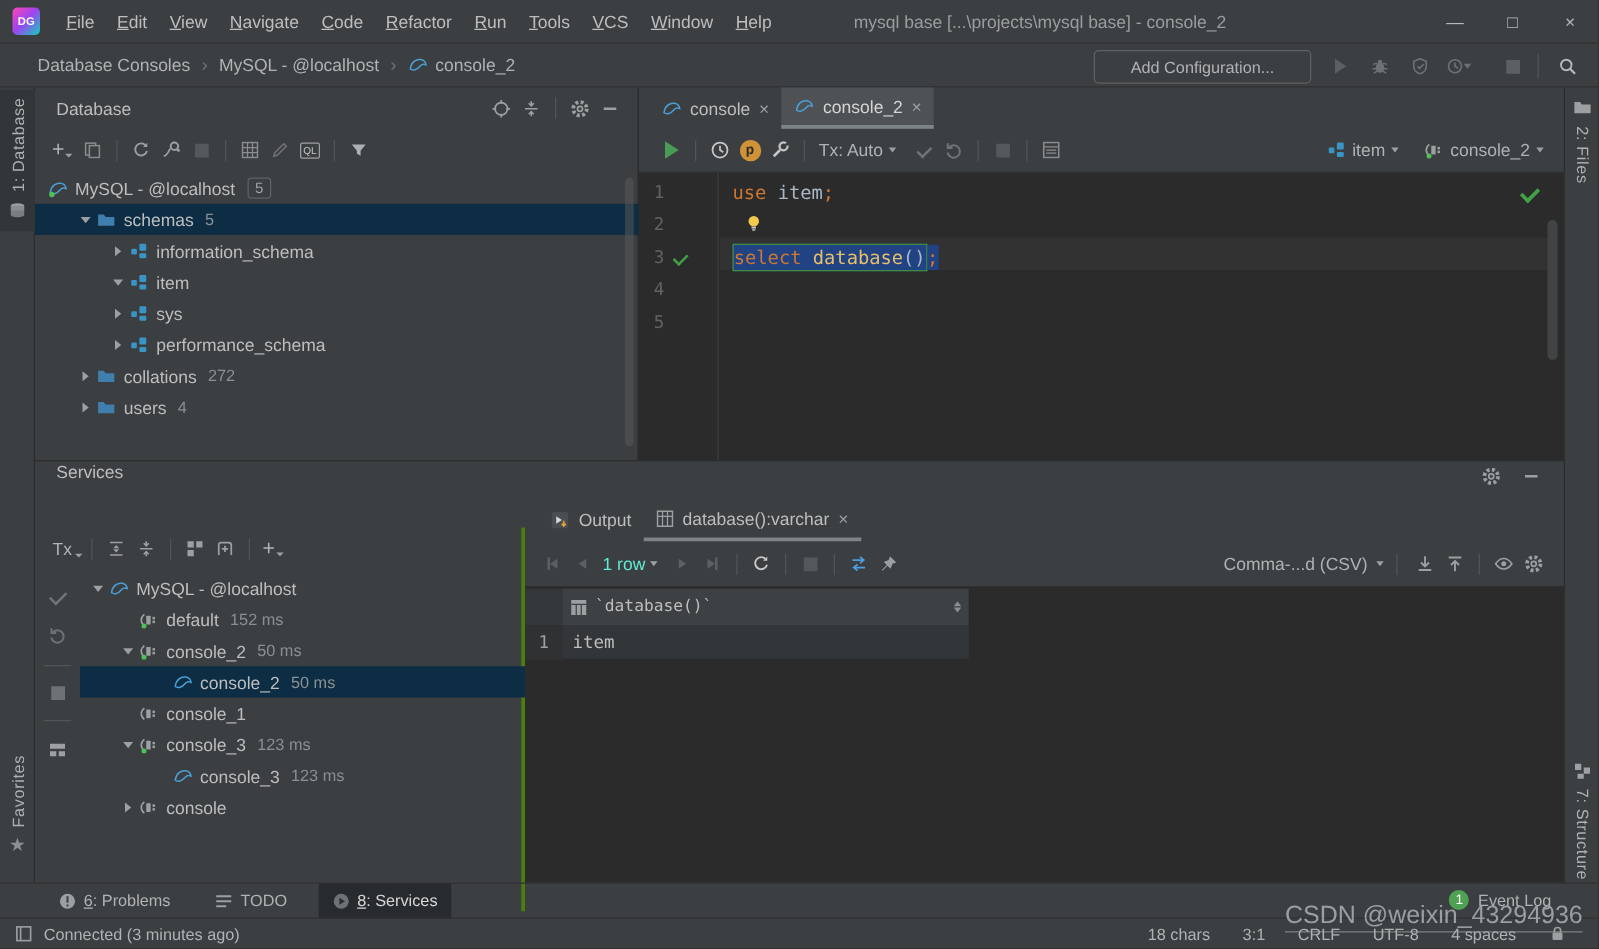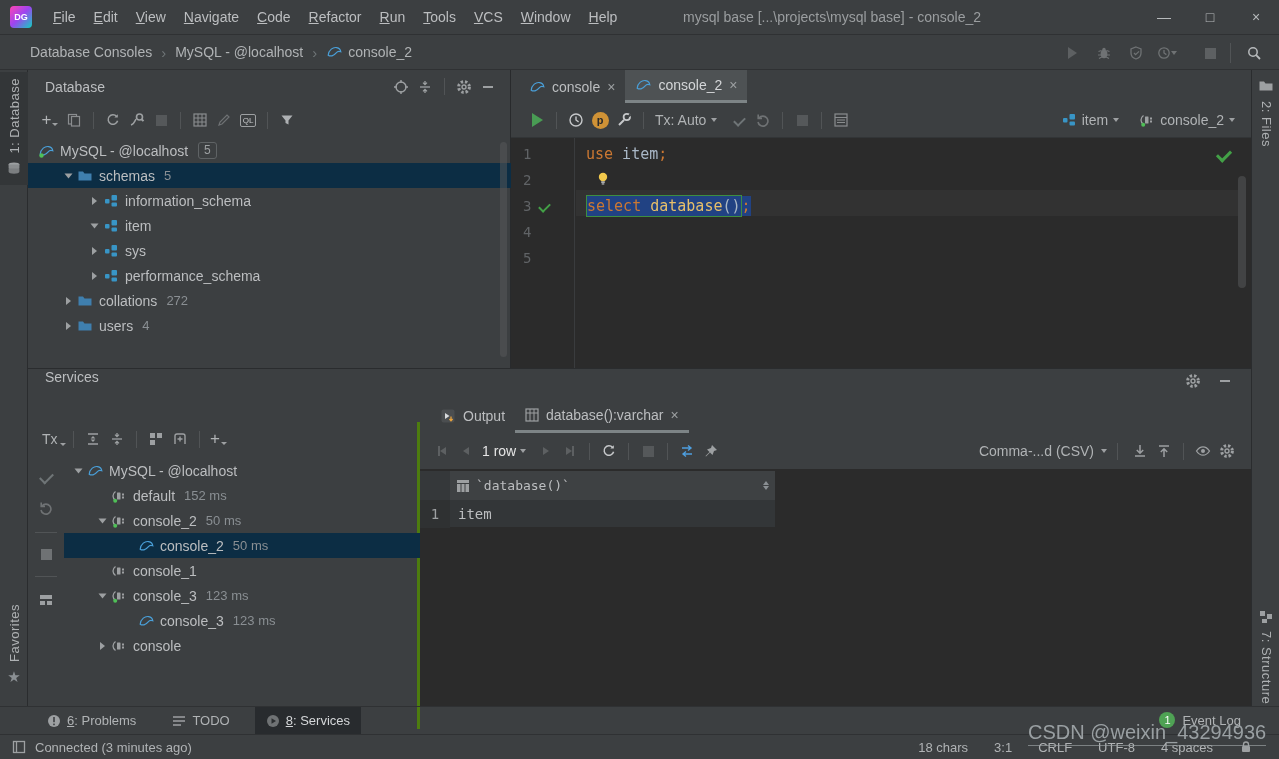--- a/index.html
+++ b/index.html
@@ -148,20 +148,21 @@
   <div class="abs navbar">
     <span style="margin-left:30px" class="crumb">Database Consoles</span>
     <span class="crumb-sep">›</span>
     <span class="crumb">MySQL - @localhost</span>
     <span class="crumb-sep">›</span>
     <svg class="i16" style="margin-right:6px" viewBox="0 0 16 16">
         <path d="M2.2 11.2 C2.8 5.8 7 3 10.6 3.6 C13.2 4 14.6 6 14.8 7.8 C12.6 6.9 11.2 7.6 10.2 8.8 C9.2 10 8.2 11.2 6 11.8 C4.6 12.1 3.2 11.9 2.2 11.2 Z" fill="none" stroke="#4a9fd8" stroke-width="1.2"></path>
       </svg>
     <span class="crumb">console_2</span>
   </div>
+  <div class="abs addconf">Add Configuration...</div>
   <div class="nav-ico" style="left:1060px">
       <span class="tri-r dis" style="border-left-width:9px;border-top-width:6px;border-bottom-width:6px"></span>
     </div>
   <div class="nav-ico" style="left:1092px">
     <svg class="i14" viewBox="0 0 14 14">
         <ellipse cx="7" cy="8" rx="3.4" ry="4.2" fill="#6f7274"></ellipse>
         <circle cx="7" cy="3.4" r="1.7" fill="#6f7274"></circle>
         <path d="M1.5 5.5 l3-1 M12.5 5.5 l-3-1 M1 9 h3 M13 9 h-3 M2 12.5 l2.8-1.6 M12 12.5 l-2.8-1.6" stroke="#6f7274" stroke-width="1.1" fill="none"></path>
       </svg>
   </div>
@@ -662,21 +663,21 @@
       </div>
     </div>
     <div class="out-toolbar">
       <span class="tb-ico pg">
           <span class="bar2" style="background:#5d6062"></span>
           <span class="tri-l dis"></span>
         </span>
       <span class="tb-ico pg">
           <span class="tri-l dis"></span>
         </span>
-      <span style="color:#e5e5e5;margin:0 4px">1 row</span>
+      <span style="color:#5eead4;margin:0 4px">1 row</span>
       <span class="dd"></span>
       <span class="tb-ico pg" style="margin-left:8px">
           <span class="tri-r dis"></span>
         </span>
       <span class="tb-ico pg">
           <span class="tri-r dis"></span>
           <span class="bar2" style="background:#5d6062"></span>
         </span>
       <span class="tdiv"></span>
       <span class="tb-ico">

